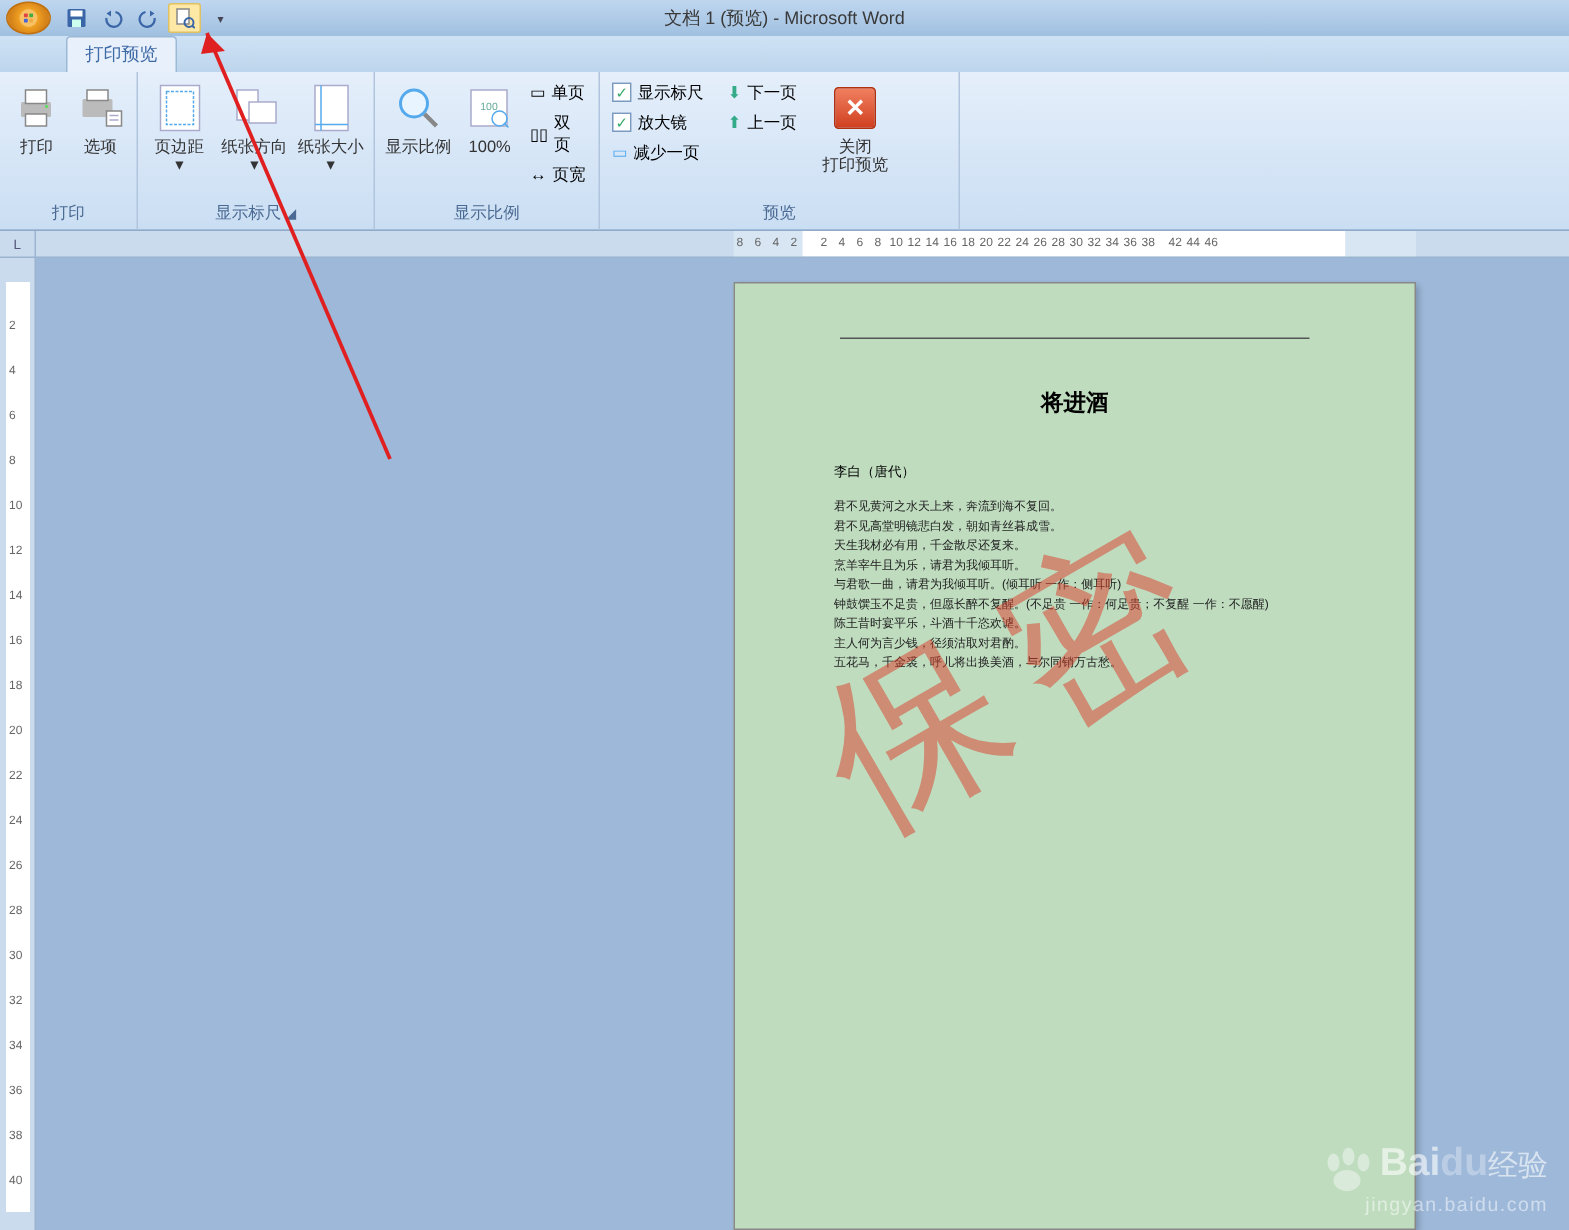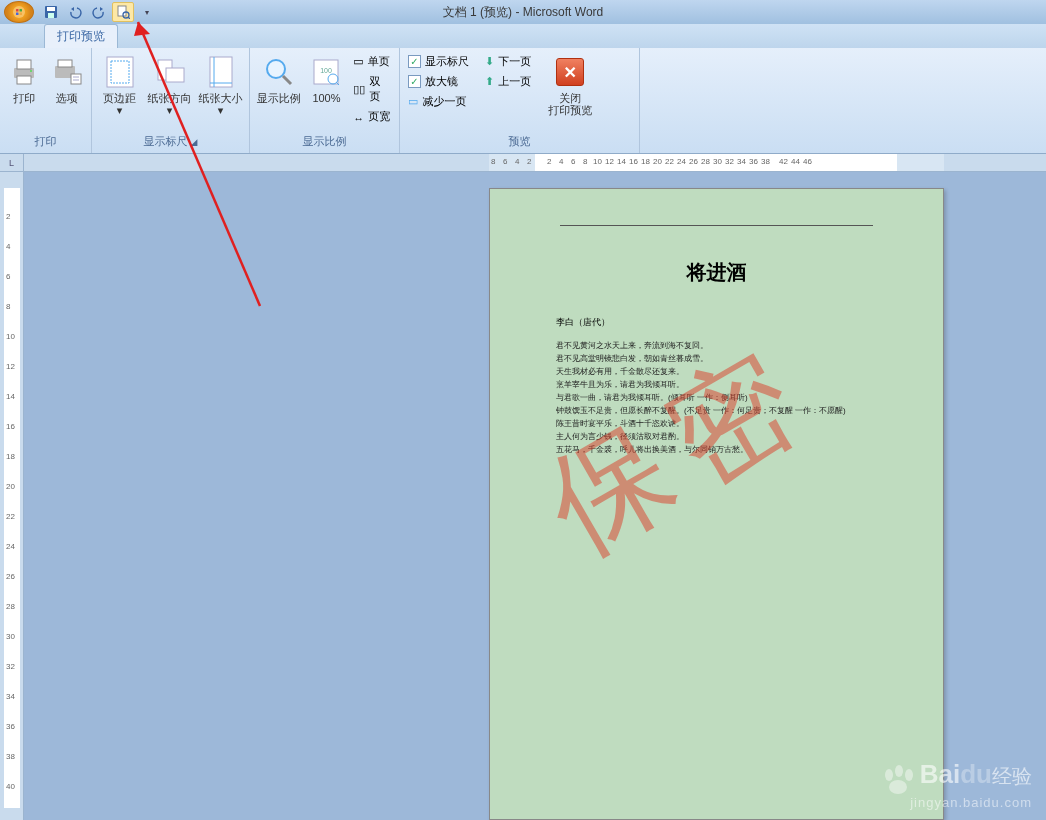--- a/index.html
+++ b/index.html
@@ -30,21 +30,21 @@
 .ruler-h .page-area { position: absolute; height: 100%; background: #fff; }
 .ruler-ticks { position:absolute; top:0; bottom:0; }
 .tick { position:absolute; top:3px; font-size:8px; color:#666; }
 .ruler-v { position: absolute; top: 172px; left: 0; width: 24px; bottom: 0; background: #c9dbed; border-right: 1px solid #9bb4cf; }
 .ruler-v .page-area { position:absolute; left:4px; width:16px; background:#fff; }
 .vtick { position:absolute; left:6px; font-size:8px; color:#666; }
 
 .workspace { position: absolute; top: 172px; left: 24px; right: 0; bottom: 0; background: #9db8d9; overflow: hidden; }
 .page { position: absolute; left: 465px; top: 16px; width: 455px; height: 632px; background: #bfdcbf; border: 1px solid #888; box-shadow: 2px 2px 4px rgba(0,0,0,0.2); }
 .page-hr { position: absolute; top: 36px; left: 70px; right: 70px; border-top: 1px solid #555; }
-.doc-title { text-align: center; font-size: 20px; font-weight: bold; margin-top: 70px; font-family: STKaiti, KaiTi, serif; }
+.doc-title { text-align: center; font-size: 15px; font-weight: bold; margin-top: 70px; font-family: STKaiti, KaiTi, serif; }
 .author { font-size: 9px; margin-top: 30px; margin-left: 66px; font-family: SimSun; }
 .poem { font-size: 8px; margin-top: 10px; margin-left: 66px; line-height: 13px; font-family: SimSun; color:#222;}
 .watermark { position: absolute; top: 180px; left: 50px; font-size: 120px; color: rgba(220, 60, 40, 0.5); font-family: STKaiti, KaiTi, serif; transform: rotate(-30deg); font-weight: normal; pointer-events: none; letter-spacing: 20px; }
 
 .arrow-annotation { position: absolute; top: 16px; left: 130px; pointer-events: none; z-index: 1000; }
 
 .baidu-wm { position: absolute; right: 14px; bottom: 10px; color: rgba(255,255,255,0.6); text-align: right; font-size: 11px; pointer-events: none; }
 .baidu-wm .big { font-size: 26px; font-weight: bold; font-family: Arial; }
 .baidu-wm .cn { font-size: 20px; }
 .baidu-wm .url { font-size: 13px; letter-spacing: 1px; opacity: 0.85;}

